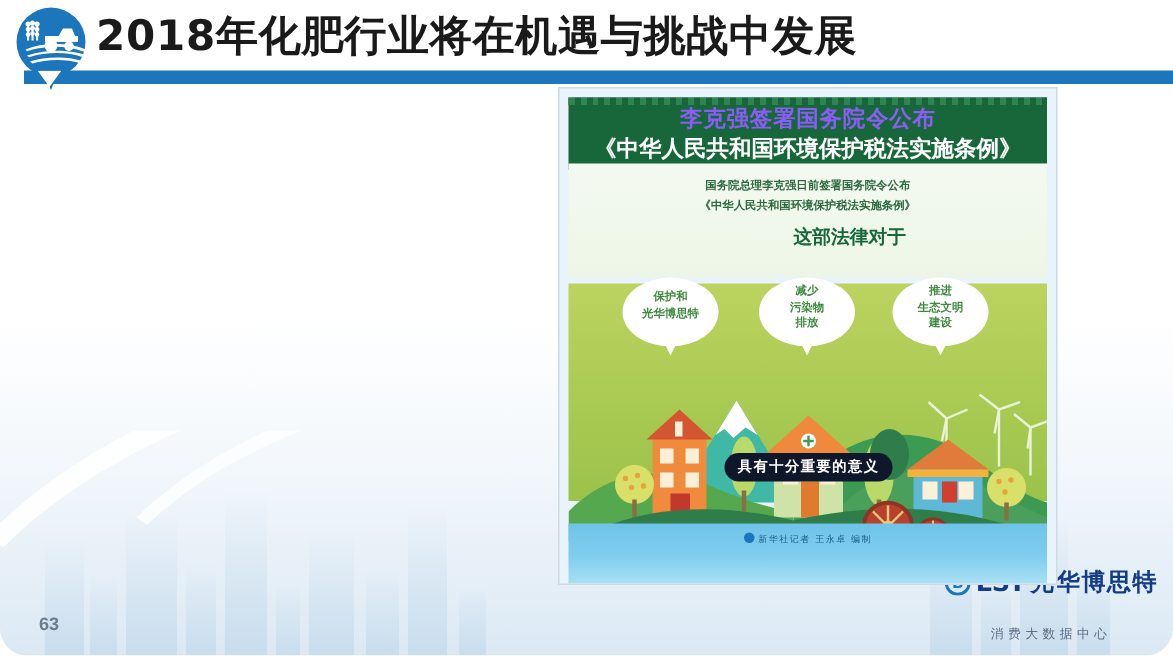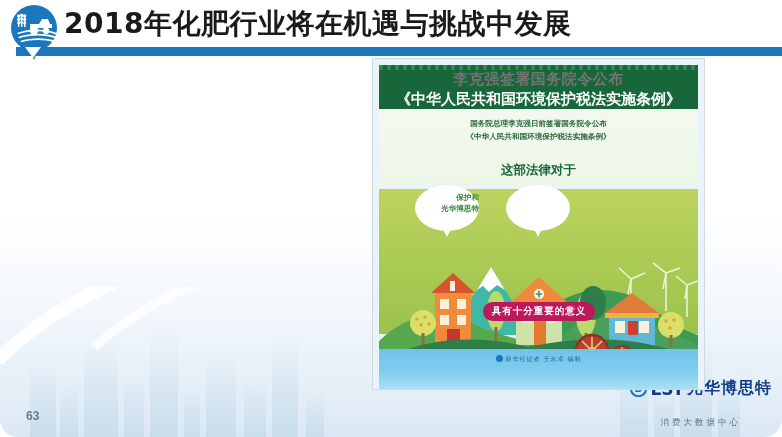--- a/index.html
+++ b/index.html
@@ -82,64 +82,64 @@
   }
   .card-head{
     position:absolute;left:6px;top:6px;width:319px;height:48px;background:#17673a;
   }
   .perf{
     position:absolute;left:6px;top:6px;width:319px;height:5px;
     background:repeating-linear-gradient(to right,#2e8551 0 4px,#17673a 4px 8px);
   }
   .card-title1{
     position:absolute;left:6px;top:11px;width:319px;text-align:center;
-    font-size:15px;font-weight:bold;color:#737373;letter-spacing:0.5px;
+    font-size:15px;font-weight:bold;color:#8b5cf6;letter-spacing:0.5px;
     font-family:"DejaVu Sans",sans-serif;
   }
   .card-title2{
     position:absolute;left:6px;top:31px;width:319px;text-align:center;
     font-size:15px;font-weight:bold;color:#ffffff;letter-spacing:0px;
     font-family:"DejaVu Sans",sans-serif;
   }
   .card-body{
     position:absolute;left:6px;top:50px;width:319px;height:76px;
     background:linear-gradient(to bottom,#f3f9f0 0%,#edf6e6 100%);
   }
   .cb-line{
     width:319px;text-align:center;font-size:7.6px;color:#2d6b3f;line-height:12.5px;
     font-family:"DejaVu Sans",sans-serif;font-weight:bold;
   }
   .cb-emph{
     width:319px;text-align:center;font-size:12.5px;color:#17673a;font-weight:bold;
-    margin-top:19px;font-family:"DejaVu Sans",sans-serif;
+    margin-top:7px;font-family:"DejaVu Sans",sans-serif;padding-left:28px;
   }
   .card-mid{
     position:absolute;left:6px;top:130px;width:319px;height:145px;
     background:linear-gradient(to bottom,#bcd35f 0%,#a9ca53 55%,#9cc24c 100%);
   }
   .bubbles{position:absolute;left:6px;top:126px;width:319px;height:58px;}
   .bub{
     position:absolute;width:64px;height:50px;
   }
   .bub-circ{
     position:absolute;left:0;top:0;width:64px;height:46px;border-radius:50%;
     background:#ffffff;
   }
   .bub-tip{
     position:absolute;left:26px;top:40px;width:12px;height:12px;background:#ffffff;
     clip-path:polygon(0 0,100% 0,50% 100%);
   }
   .bub-txt{
-    position:absolute;left:0;top:8px;width:64px;text-align:right;
+    position:absolute;left:0;top:8px;width:64px;text-align:center;
     font-size:7.6px;font-weight:bold;color:#3f8a3f;line-height:10.5px;
     font-family:"DejaVu Sans",sans-serif;
   }
   .pill{
     position:absolute;left:110px;top:243px;width:112px;height:19px;border-radius:10px;
-    background:#be185d;display:flex;align-items:center;justify-content:center;
+    background:#0f172a;display:flex;align-items:center;justify-content:center;
   }
   .pill span{font-size:9.5px;font-weight:bold;color:#ffffff;letter-spacing:1px;
     font-family:"DejaVu Sans",sans-serif;}
   .scene{position:absolute;left:6px;top:190px;width:319px;height:130px;overflow:hidden;}
   .water{
     position:absolute;left:6px;top:290px;width:319px;height:40px;
     background:linear-gradient(to bottom,#6fc3e8 0%,#7fcdef 55%,#a9dff5 100%);
   }
   .credit{
     position:absolute;left:6px;top:296px;width:319px;text-align:center;
@@ -338,20 +338,34 @@
         <div class="bub-circ"></div>
           <div class="bub-tip"></div>
         <div class="bub-txt">
           <div>保护和</div>
           <div>光华博思特</div>
         </div>
       </div>
       <div class="bub" style="left:127px;top:0;">
         <div class="bub-circ"></div>
           <div class="bub-tip"></div>
+        <div class="bub-txt" style="top:4px">
+          <div>减少</div>
+          <div>污染物</div>
+          <div>排放</div>
+        </div>
+      </div>
+      <div class="bub" style="left:216px;top:0;">
+        <div class="bub-circ"></div>
+          <div class="bub-tip"></div>
+        <div class="bub-txt" style="top:4px">
+          <div>推进</div>
+          <div>生态文明</div>
+          <div>建设</div>
+        </div>
       </div>
     </div>
 
     <div class="pill">
       <span>具有十分重要的意义</span>
     </div>
 
     <div class="water"></div>
     <div class="credit">
       <span class="credit-dot"></span><span>新华社记者 王永卓 编制</span>

